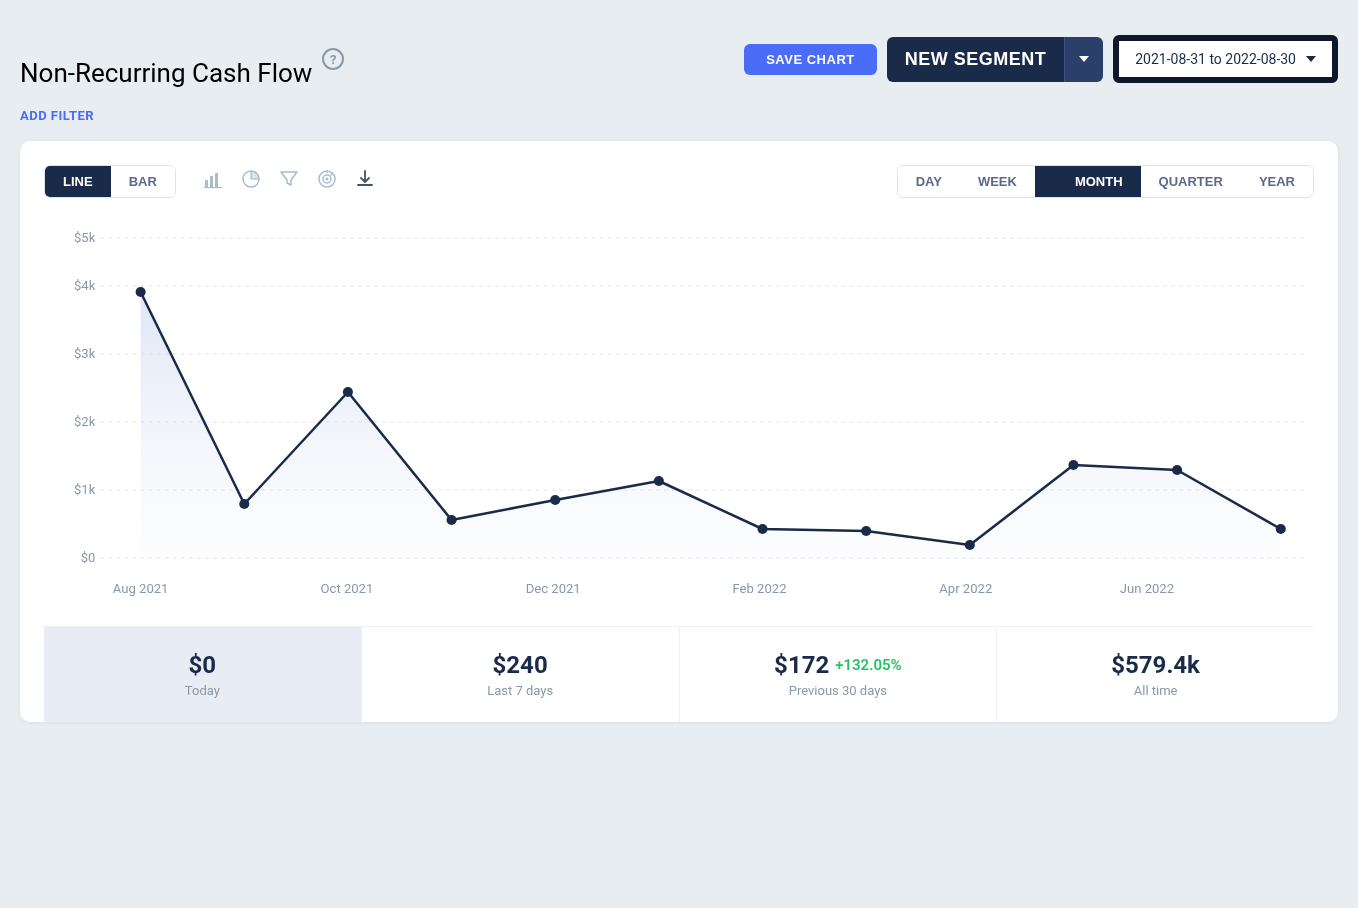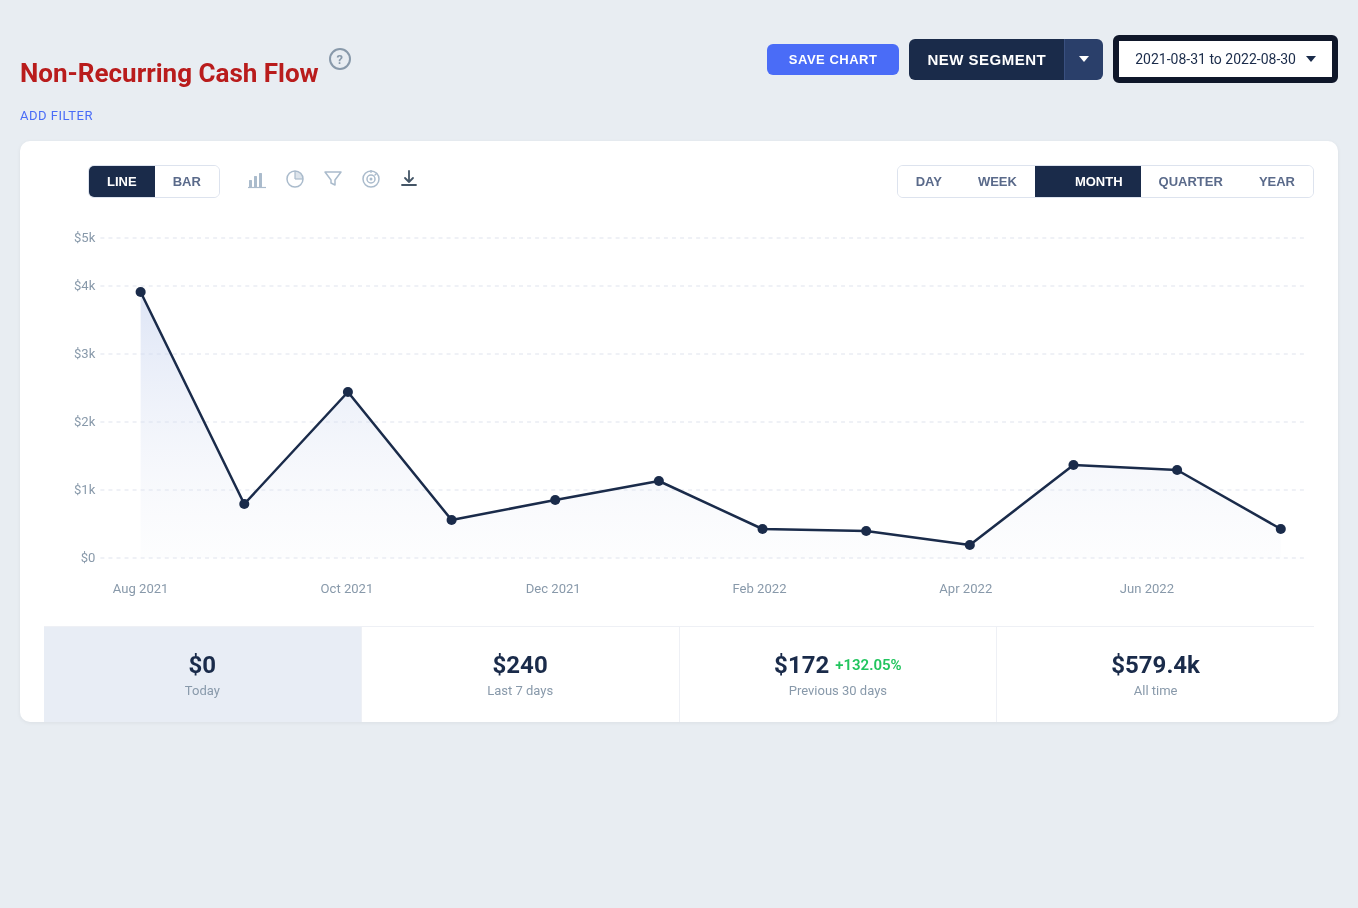--- a/index.html
+++ b/index.html
@@ -21,22 +21,22 @@
       justify-content: space-between;
       padding: 10px 0 20px 0;
     }
     .header-left {
       display: flex;
       align-items: center;
       gap: 10px;
     }
     .page-title {
       font-size: 26px;
-      font-weight: 700;
-      color: #b91c1c;
+      font-weight: 400;
+      color: #000000;
       margin-top: 28px;
     }
     .help-icon {
       width: 22px;
       height: 22px;
       border-radius: 50%;
       border: 2px solid #8899aa;
       color: #8899aa;
       display: flex;
       align-items: center;
@@ -65,21 +65,21 @@
     .btn-new-segment-group {
       display: flex;
       align-items: stretch;
     }
     .btn-new-segment {
       background: #1a2b4a;
       color: #fff;
       border: none;
       padding: 12px 18px;
       border-radius: 6px 0 0 6px;
-      font-size: 15px;
+      font-size: 18px;
       font-weight: 700;
       letter-spacing: 0.5px;
       cursor: pointer;
       text-transform: uppercase;
     }
     .btn-new-segment-dropdown {
       background: #2a3f6a;
       color: #fff;
       border: none;
       border-left: 1px solid #3a5080;
@@ -112,21 +112,21 @@
       width: 0;
       height: 0;
       border-left: 5px solid transparent;
       border-right: 5px solid transparent;
       border-top: 6px solid #1a2b4a;
     }
     
     .add-filter {
       color: #4a6cf7;
       font-size: 13px;
-      font-weight: 400;
+      font-weight: 700;
       letter-spacing: 0.5px;
       text-transform: uppercase;
       cursor: pointer;
       margin-bottom: 18px;
     }
     
     .chart-card {
       background: #fff;
       border-radius: 10px;
       padding: 24px 24px 0 24px;
@@ -137,21 +137,20 @@
     .chart-toolbar {
       display: flex;
       align-items: center;
       justify-content: space-between;
       margin-bottom: 20px;
     }
     .toolbar-left {
       display: flex;
       align-items: center;
       gap: 10px;
-      margin-left: 44px;
     }
     .chart-type-group {
       display: flex;
       border: 1px solid #dde3ee;
       border-radius: 6px;
       overflow: hidden;
     }
     .chart-type-btn {
       padding: 8px 18px;
       font-size: 13px;

